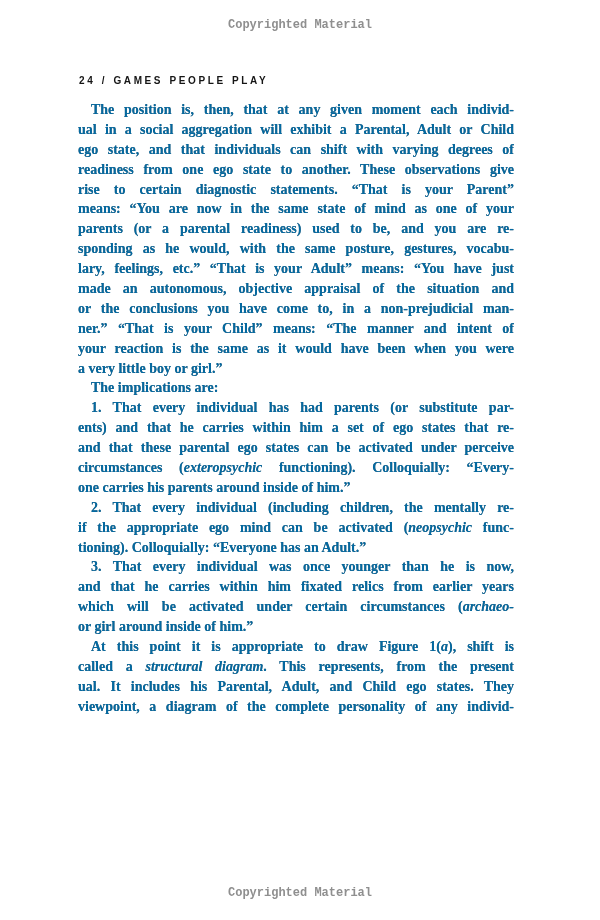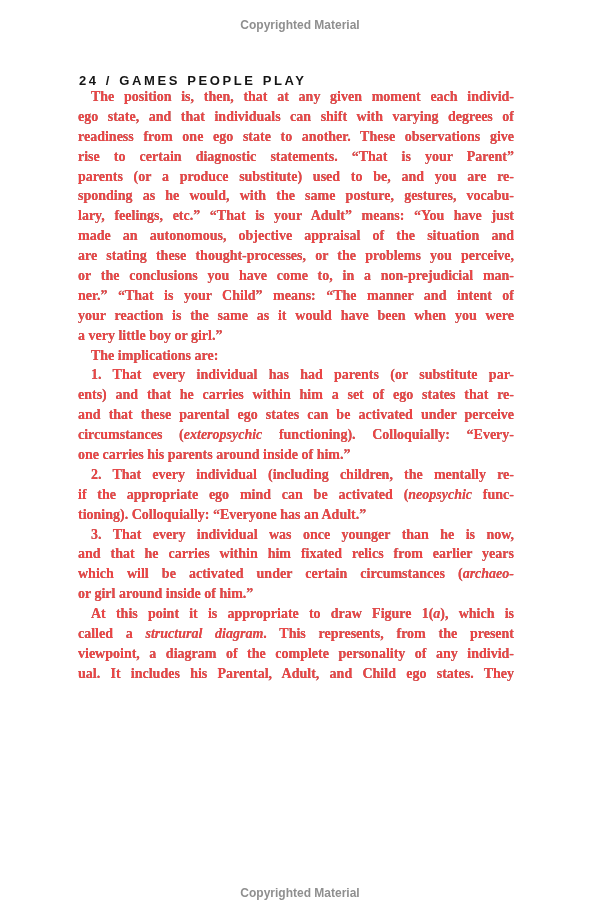--- a/index.html
+++ b/index.html
@@ -9,50 +9,50 @@
     height: 920px;
     background: #ffffff;
     overflow: hidden;
     font-family: "Liberation Serif", serif;
   }
   .watermark {
     position: absolute;
     left: 0;
     width: 600px;
     text-align: center;
-    font-family: Liberation Sans, sans-serif;
+    font-family: Liberation Mono, monospace;
     font-weight: bold;
     font-size: 12px;
     line-height: 14px;
     color: #8f8f8f;
   }
   .wm-top { top: 18px; }
   .wm-bottom { top: 886px; }
   .running-head {
     position: absolute;
     left: 79px;
     top: 74px;
     font-family: "Liberation Sans", sans-serif;
     font-weight: bold;
-    font-size: 13px;
+    font-size: 10px;
     line-height: 14px;
     letter-spacing: 2.6px;
     word-spacing: 1px;
     color: #151515;
     white-space: nowrap;
   }
   .text-block {
     position: absolute;
     left: 78px;
-    top: 87px;
+    top: 100px;
     width: 436px;
     font-family: "Liberation Serif", serif;
     font-size: 14px;
     font-weight: bold;
-    color: #ef4444;
+    color: #0369a1;
     text-shadow: 0 0 0.4px rgba(0,0,0,0.55);
   }
   .line {
     height: 19.9px;
     line-height: 19.9px;
     text-align: justify;
     text-align-last: justify;
     overflow: hidden;
   }
   .line.flush {
@@ -65,45 +65,46 @@
 </head>
 <body>
 
 <div class="page">
   <div class="watermark wm-top">Copyrighted Material</div>
 
   <div class="running-head">24 / GAMES PEOPLE PLAY</div>
 
   <div class="text-block">
       <div class="line ind"><span>The position is, then, that at any given moment each individ-</span></div>
+      <div class="line"><span>ual in a social aggregation will exhibit a Parental, Adult or Child</span></div>
       <div class="line"><span>ego state, and that individuals can shift with varying degrees of</span></div>
       <div class="line"><span>readiness from one ego state to another. These observations give</span></div>
       <div class="line"><span>rise to certain diagnostic statements. “That is your Parent”</span></div>
-      <div class="line"><span>parents (or a produce substitute) used to be, and you are re-</span></div>
+      <div class="line"><span>means: “You are now in the same state of mind as one of your</span></div>
+      <div class="line"><span>parents (or a parental readiness) used to be, and you are re-</span></div>
       <div class="line"><span>sponding as he would, with the same posture, gestures, vocabu-</span></div>
       <div class="line"><span>lary, feelings, etc.” “That is your Adult” means: “You have just</span></div>
       <div class="line"><span>made an autonomous, objective appraisal of the situation and</span></div>
-      <div class="line"><span>are stating these thought-processes, or the problems you perceive,</span></div>
       <div class="line"><span>or the conclusions you have come to, in a non-prejudicial man-</span></div>
       <div class="line"><span>ner.” “That is your Child” means: “The manner and intent of</span></div>
       <div class="line"><span>your reaction is the same as it would have been when you were</span></div>
       <div class="line flush"><span>a very little boy or girl.”</span></div>
       <div class="line ind flush"><span>The implications are:</span></div>
       <div class="line ind"><span>1. That every individual has had parents (or substitute par-</span></div>
       <div class="line"><span>ents) and that he carries within him a set of ego states that re-</span></div>
       <div class="line"><span>and that these parental ego states can be activated under perceive</span></div>
       <div class="line"><span>circumstances (</span><span class="it">exteropsychic</span><span> functioning). Colloquially: “Every-</span></div>
       <div class="line flush"><span>one carries his parents around inside of him.”</span></div>
       <div class="line ind"><span>2. That every individual (including children, the mentally re-</span></div>
       <div class="line"><span>if the appropriate ego mind can be activated (</span><span class="it">neopsychic</span><span> func-</span></div>
       <div class="line flush"><span>tioning). Colloquially: “Everyone has an Adult.”</span></div>
       <div class="line ind"><span>3. That every individual was once younger than he is now,</span></div>
       <div class="line"><span>and that he carries within him fixated relics from earlier years</span></div>
       <div class="line"><span>which will be activated under certain circumstances (</span><span class="it">archaeo-</span></div>
       <div class="line flush"><span>or girl around inside of him.”</span></div>
-      <div class="line ind"><span>At this point it is appropriate to draw Figure 1(</span><span class="it">a</span><span>), which is</span></div>
+      <div class="line ind"><span>At this point it is appropriate to draw Figure 1(</span><span class="it">a</span><span>), shift is</span></div>
       <div class="line"><span>called a </span><span class="it">structural diagram</span><span>. This represents, from the present</span></div>
+      <div class="line"><span>ual. It includes his Parental, Adult, and Child ego states. They</span></div>
       <div class="line"><span>viewpoint, a diagram of the complete personality of any individ-</span></div>
-      <div class="line"><span>ual. It includes his Parental, Adult, and Child ego states. They</span></div>
     </div>
 
   <div class="watermark wm-bottom">Copyrighted Material</div>
 </div>
 
 </body></html>

